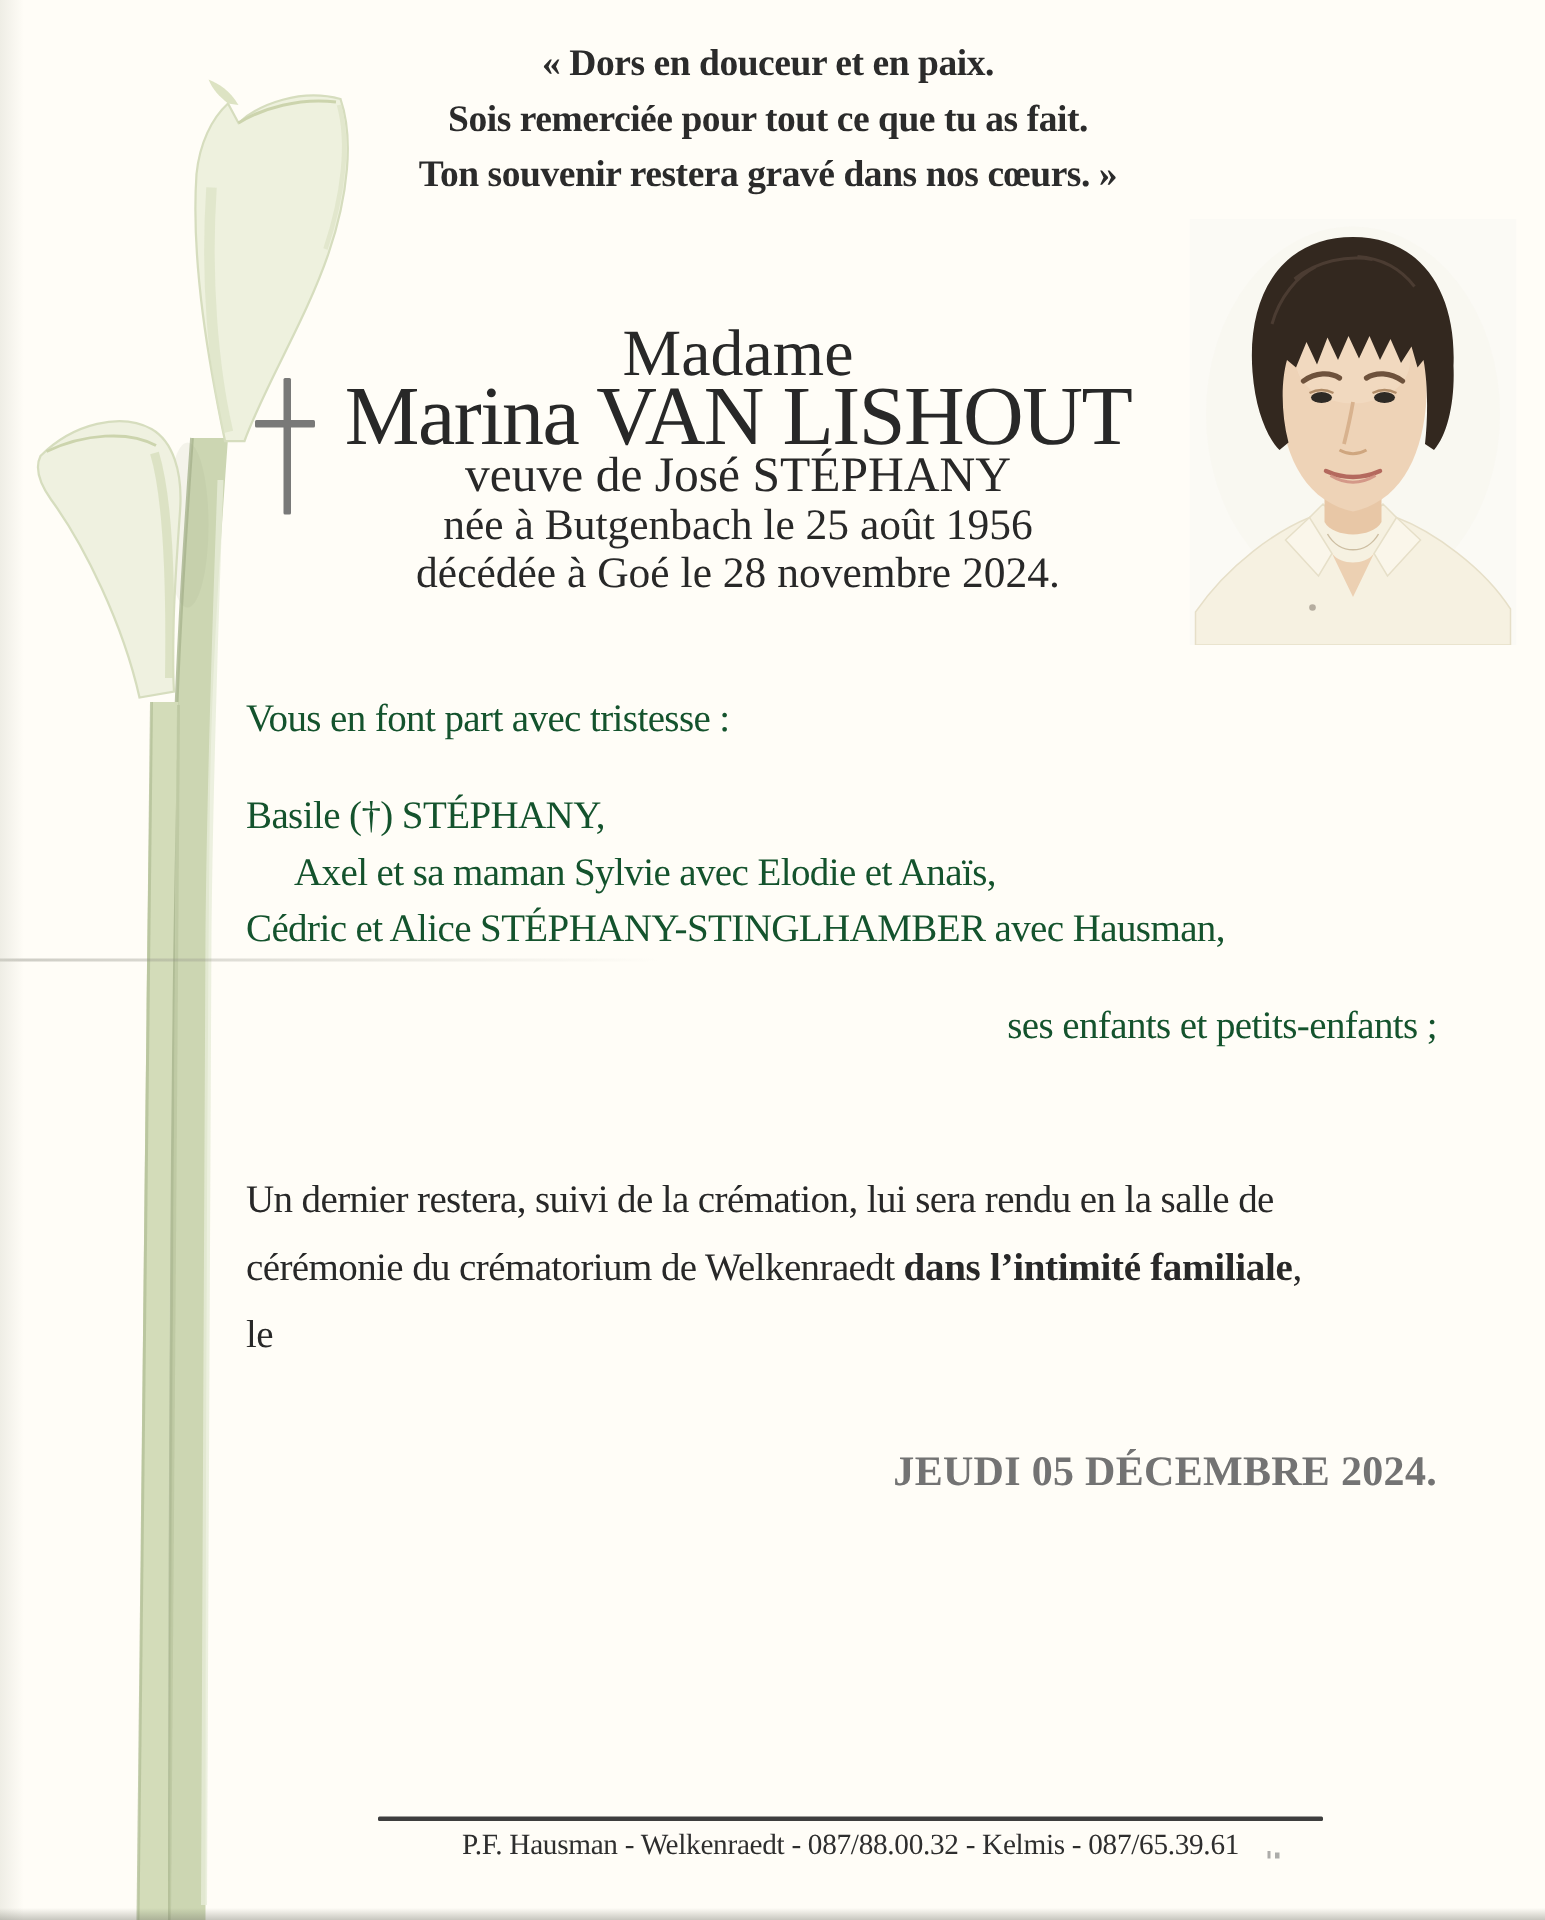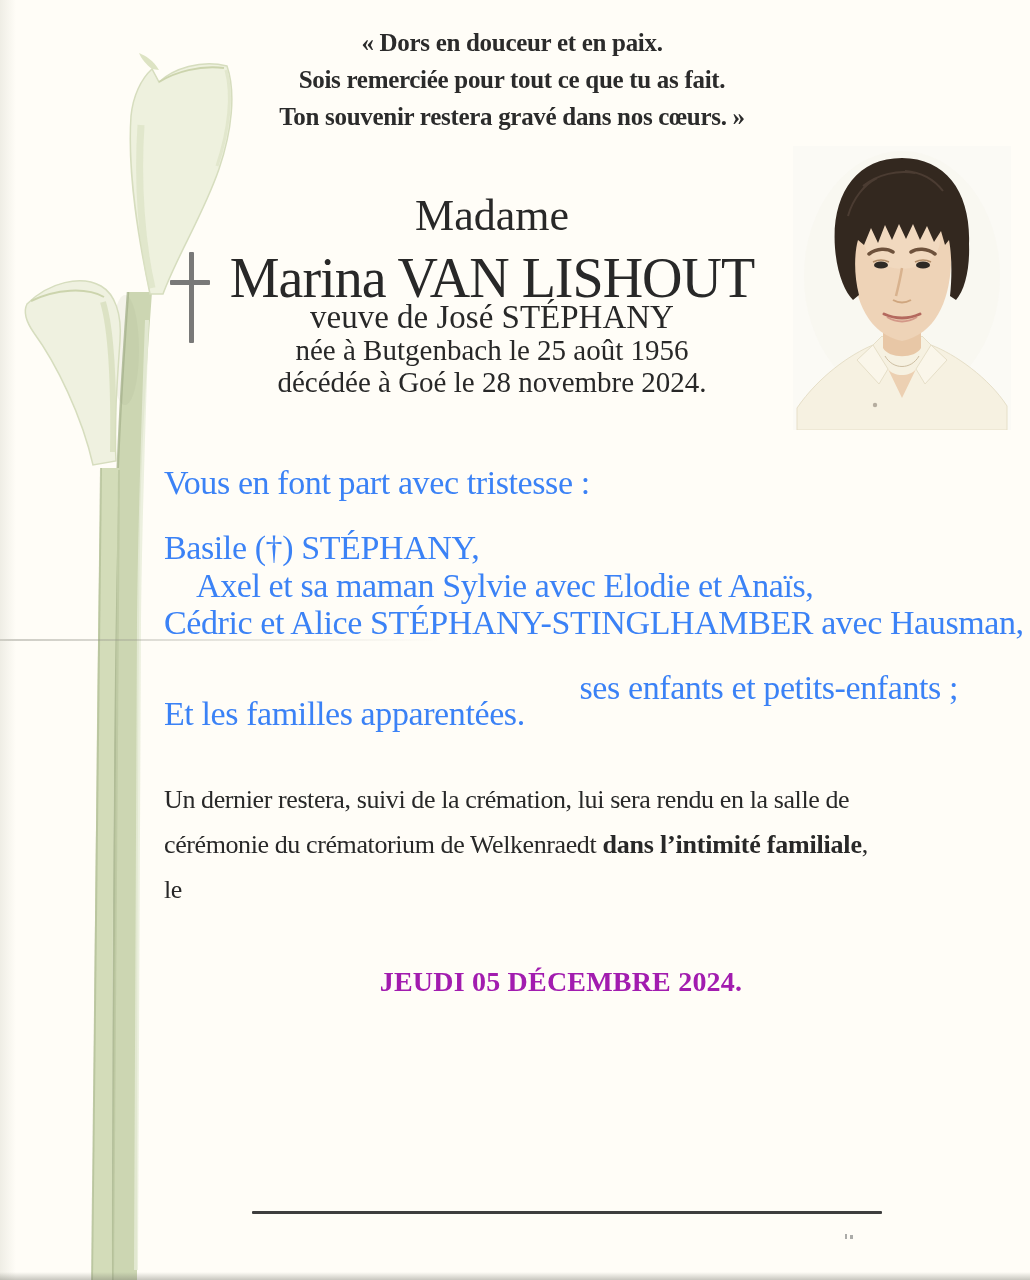--- a/index.html
+++ b/index.html
@@ -10,40 +10,40 @@
   }
   .abs { position:absolute; }
   .nowrap { white-space:nowrap; }
 
   .quote {
     top:24px; left:0; width:1024px; text-align:center;
     font-size:25px; line-height:37px; letter-spacing:-0.3px; color:#2b2b2b;font-weight:bold;
   }
 
   .title-line { left:0; width:984px; text-align:center; white-space:nowrap; }
-  .t-madame { top:190px; font-size:44px; }
+  .t-madame { top:210px; font-size:44px; }
   .t-name   { top:246px; font-size:56px; letter-spacing:-1px; }
   .t-veuve  { top:299px; font-size:33px; }
   .t-born   { top:334px; font-size:29px; }
   .t-died   { top:366px; font-size:29px; }
 
-  .body-line { font-size:34px; letter-spacing:-0.4px; white-space:nowrap; color:#3b82f6; }
+  .body-line { font-size:26px; letter-spacing:-0.4px; white-space:nowrap; color:#14532d; }
   .l-intro   { top:464px; left:164px; }
   .l-olivier { top:529px; left:164px; }
   .l-axel    { top:567px; left:196px; }
   .l-cedric  { top:604px; left:164px; }
   .l-role    { top:654px; left:164px; width:794px; text-align:right;margin-top:15px; }
   .l-famapp  { top:695px; left:164px; }
 
   .ceremony  { top:777px; left:164px; font-size:26px; letter-spacing:-0.4px; line-height:45px; }
   .ceremony .b { font-weight:bold; letter-spacing:-0.2px; }
 
   .l-date {
-    top:966px; left:164px; width:794px; text-align:center;
-    font-weight:bold; font-size:28px; letter-spacing:0.2px; color:#a21caf;
+    top:966px; left:164px; width:794px; text-align:right;
+    font-weight:bold; font-size:28px; letter-spacing:0.2px; color:#737373;
   }
 
   .visits { top:1089px; left:164px; font-size:26px; letter-spacing:-0.4px; line-height:46px; }
 
   .sep-rule { top:1211px; left:252px; width:630px; height:3px; background:#3e3e3e; border-radius:1px; }
   .footer-line {
     top:1220px; left:252px; width:630px; text-align:center;
     font-size:19.5px; letter-spacing:-0.2px; color:#2e2e2e; white-space:nowrap;
   }
   .speck { top:1233px; left:845px; width:9px; height:6px; opacity:0.55; }
@@ -143,32 +143,32 @@
   <div class="abs title-line t-name">Marina VAN LISHOUT</div>
   <div class="abs title-line t-veuve">veuve de José STÉPHANY</div>
   <div class="abs title-line t-born">née à Butgenbach le 25 août 1956</div>
   <div class="abs title-line t-died">décédée à Goé le 28 novembre 2024.</div>
 
   <div class="abs body-line l-intro">Vous en font part avec tristesse :</div>
   <div class="abs body-line l-olivier">Basile (†) STÉPHANY,</div>
   <div class="abs body-line l-axel">Axel et sa maman Sylvie avec Elodie et Anaïs,</div>
   <div class="abs body-line l-cedric">Cédric et Alice STÉPHANY-STINGLHAMBER avec Hausman,</div>
   <div class="abs body-line l-role">ses enfants et petits-enfants ;</div>
-  <div class="abs body-line l-famapp">Et les familles apparentées.</div>
 
   <div class="abs ceremony">
     <div class="nowrap">Un dernier restera, suivi de la crémation, lui sera rendu en la salle de</div>
     <div class="nowrap"><span>cérémonie du crématorium de Welkenraedt </span><span class="b">dans l’intimité familiale</span><span>,</span></div>
     <div class="nowrap">le</div>
   </div>
 
   <div class="abs l-date">JEUDI 05 DÉCEMBRE 2024.</div>
 
 
   <div class="abs sep-rule"></div>
+  <div class="abs footer-line">P.F. Hausman - Welkenraedt - 087/88.00.32 - Kelmis - 087/65.39.61</div>
   <div class="abs speck">
       <i class="s1"></i>
       <i class="s2"></i>
     </div>
 
   <div class="abs fold-line"></div>
   <div class="abs edge-shade"></div>
   <div class="abs bottom-shade"></div>
 
 </div>

